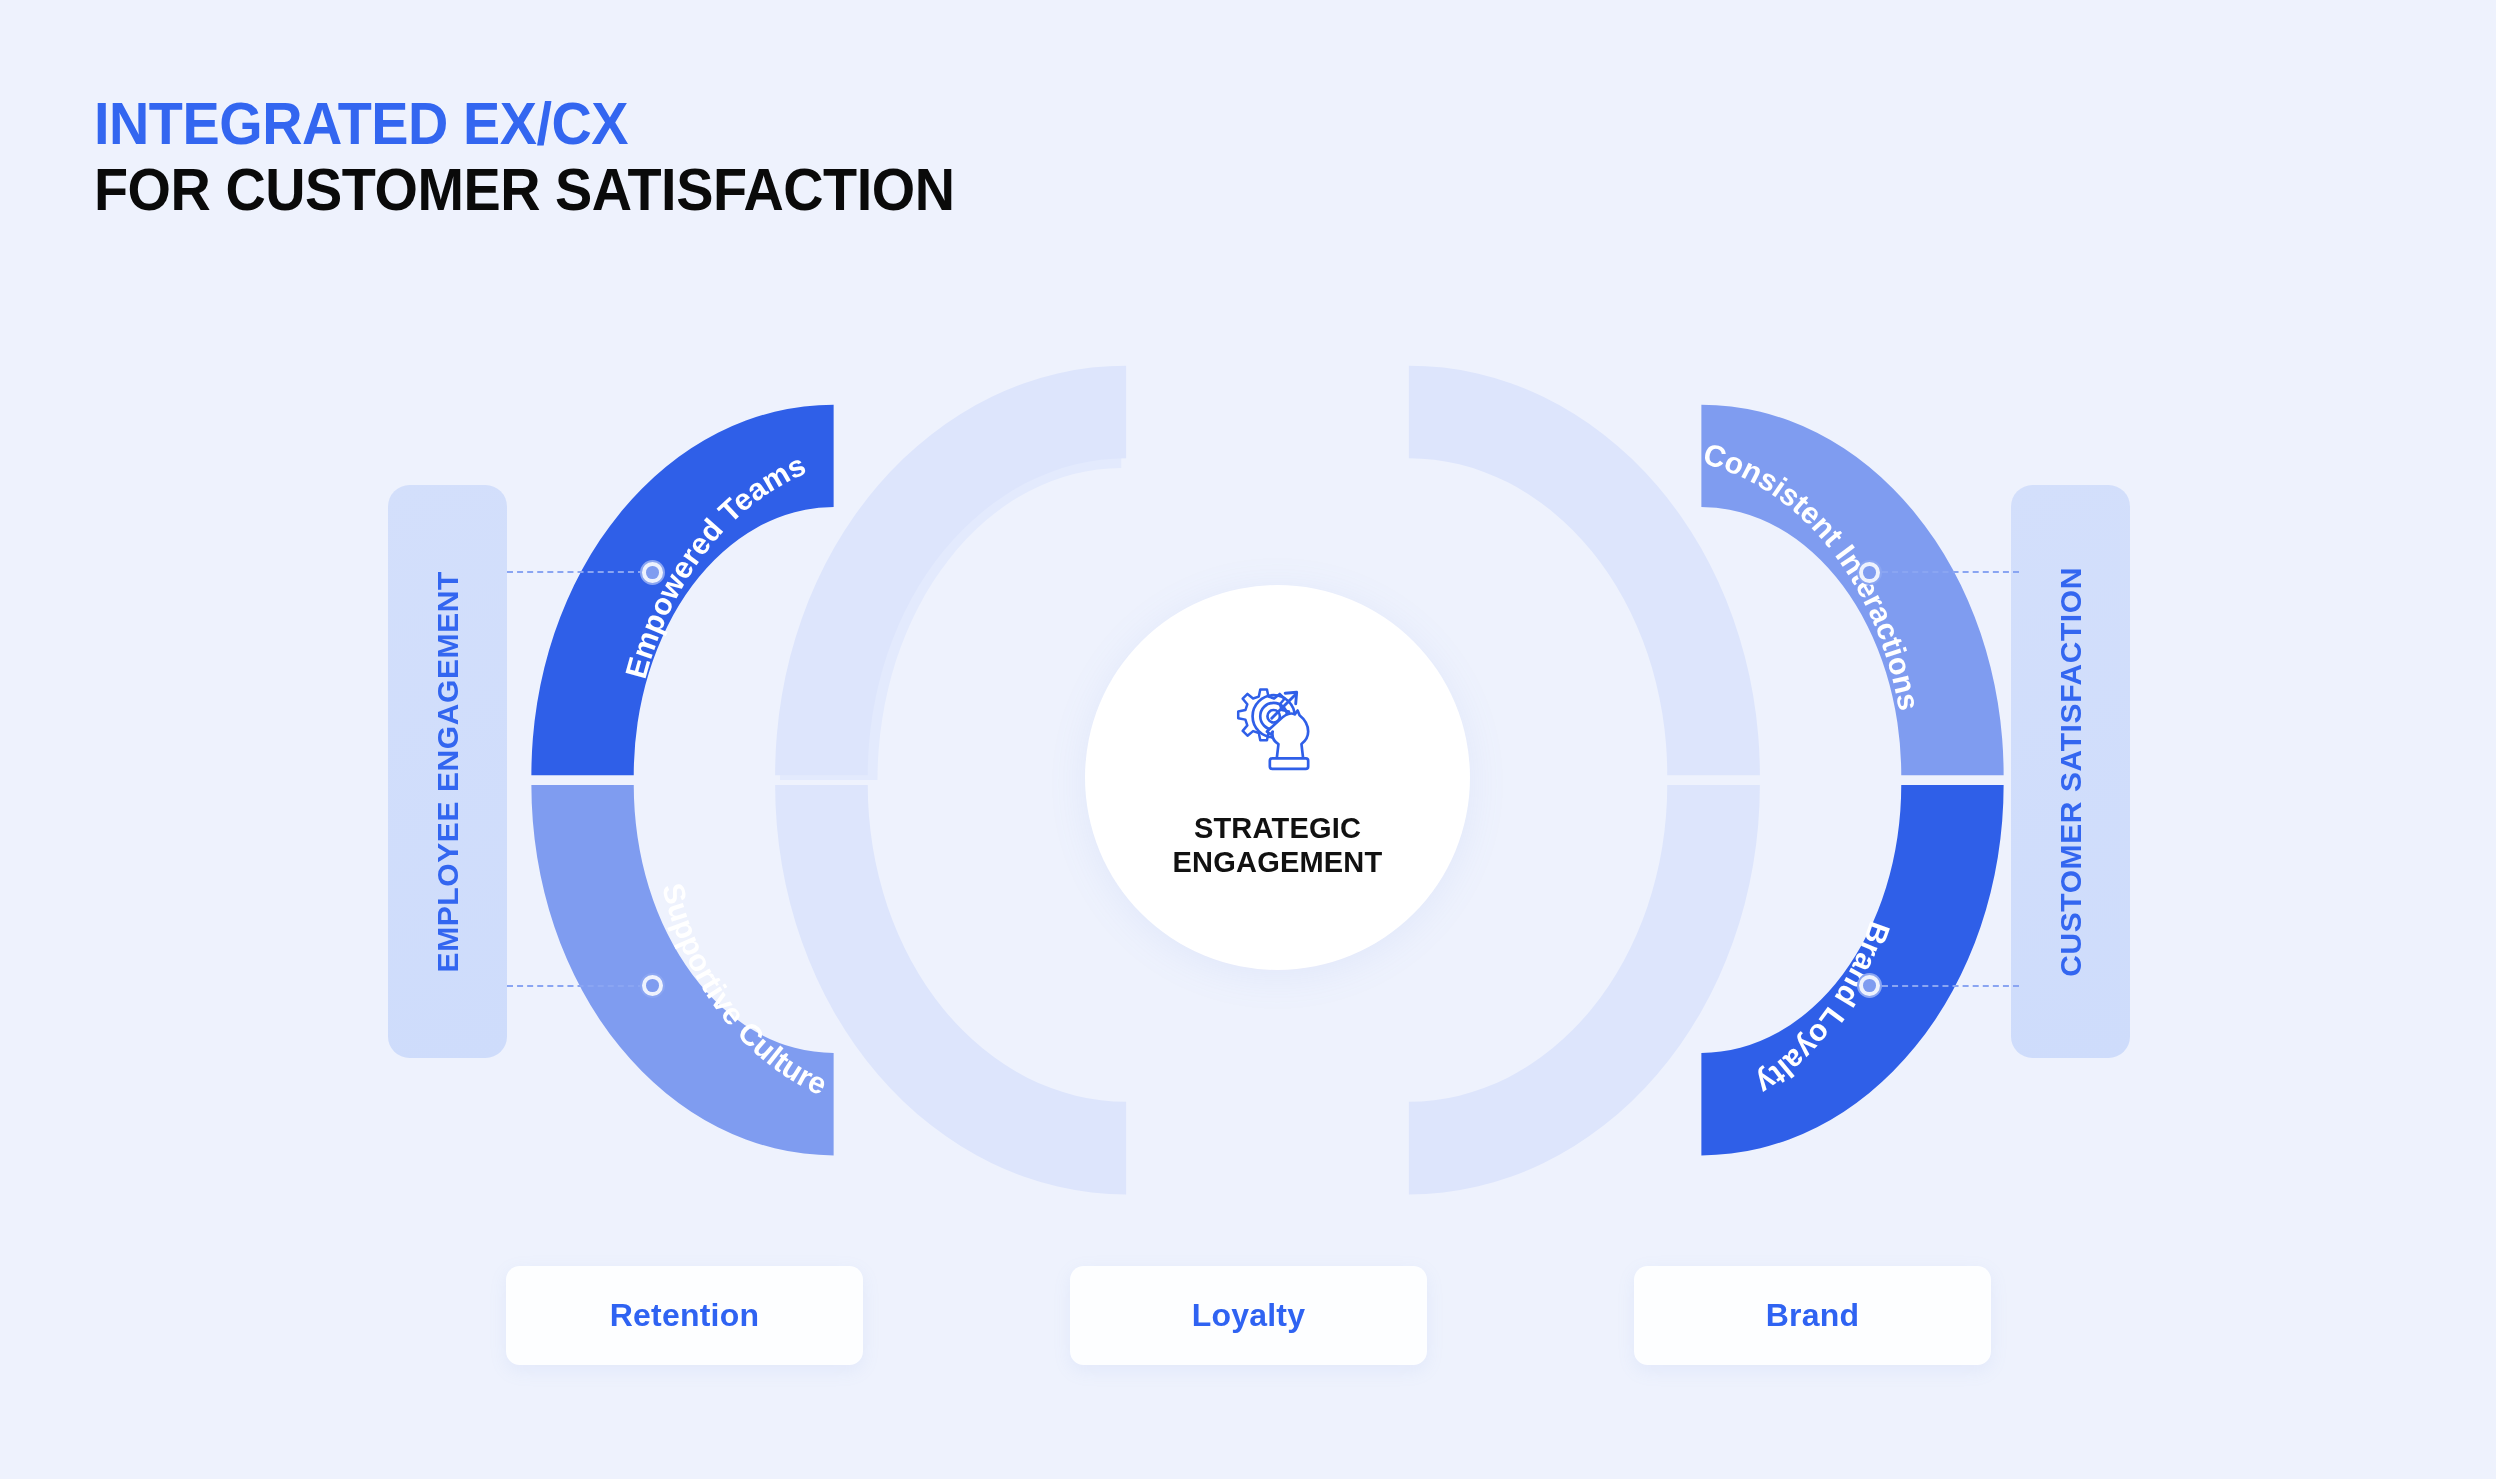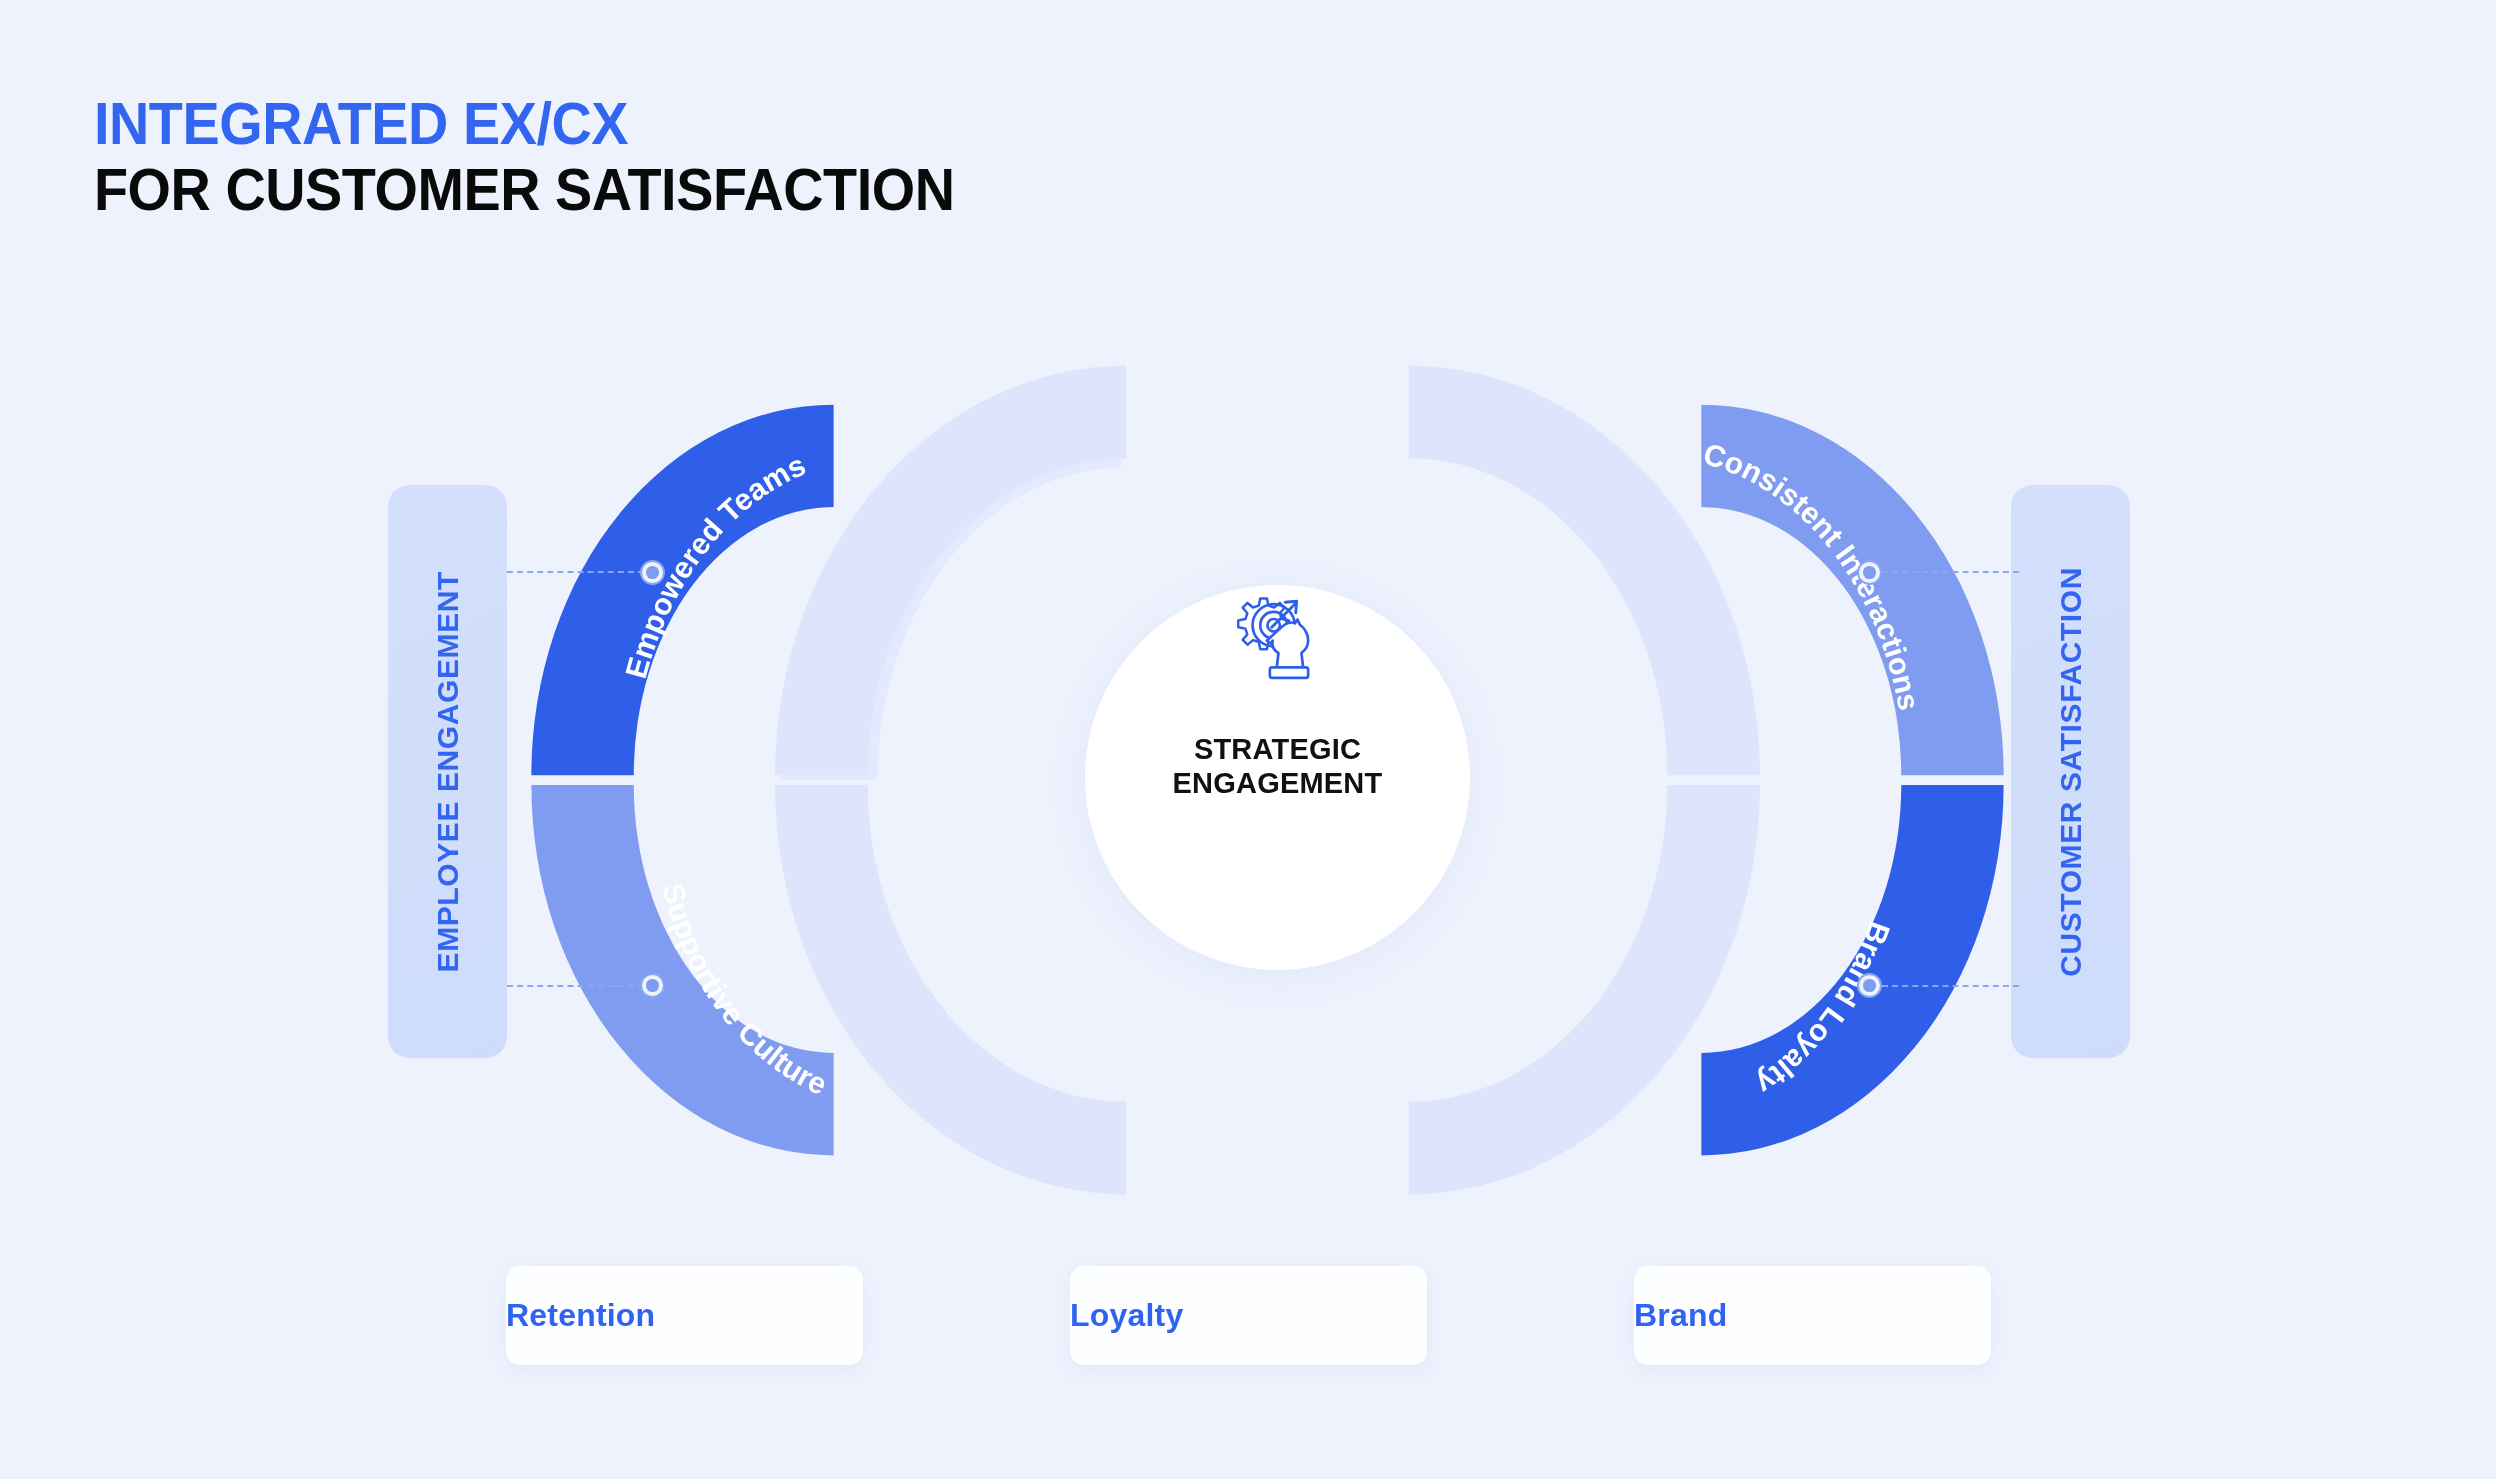--- a/index.html
+++ b/index.html
@@ -113,22 +113,22 @@
     position: absolute;
     left: 1085px;
     top: 585px;
     width: 385px;
     height: 385px;
     border-radius: 50%;
     background: #ffffff;
     display: flex;
     flex-direction: column;
     align-items: center;
+    justify-content: center;
     box-shadow: 0 5.9px 39px rgba(120,145,225,0.10);
-    gap: 12px;
   }
   .center-icon {
     width: 115px;
     height: 115px;
     margin-bottom: 19.5px;
   }
   .center-label {
     font-size: 29px;
     font-weight: 700;
     color: #111111;
@@ -147,21 +147,21 @@
     justify-content: center;
     gap: 207px;
   }
   .outcome-card {
     width: 357px;
     height: 99px;
     background: #fdfeff;
     border-radius: 13.7px;
     display: flex;
     align-items: center;
-    justify-content: flex-start;
+    justify-content: center;
     box-shadow: 0 5.9px 17.6px rgba(130,155,230,0.10);
   }
   .outcome-card-label {
     font-size: 32px;
     font-weight: 700;
     color: #2f63f2;
     letter-spacing: 0.2px;
   }
 </style>
 </head>

